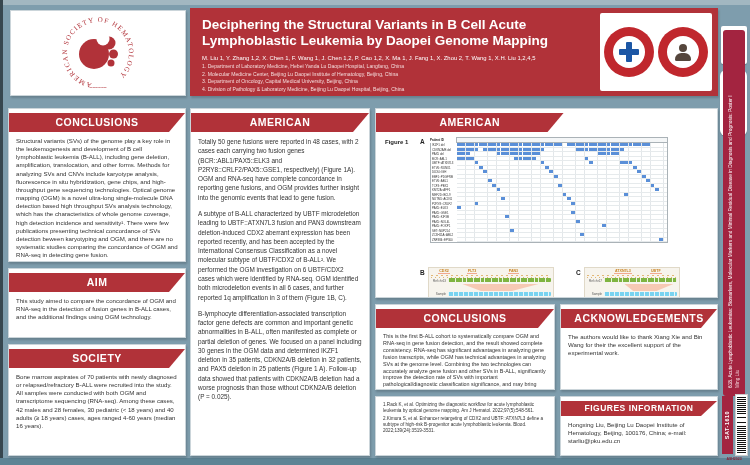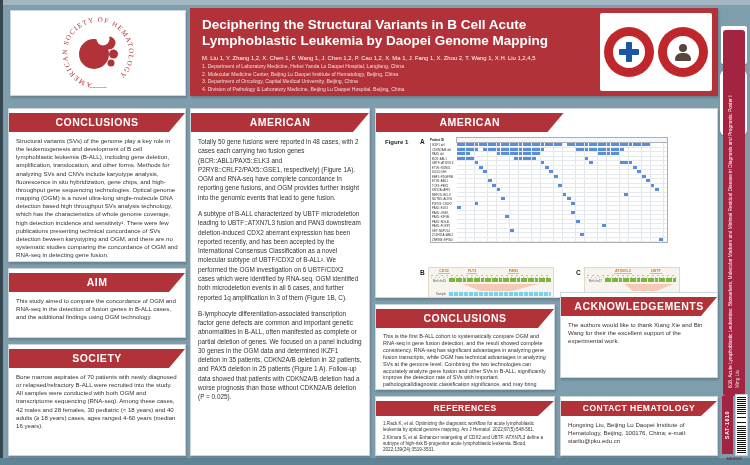--- a/index.html
+++ b/index.html
@@ -55,21 +55,21 @@
   .method-box{left:8px;top:344px;width:178px;height:112px;}
   .results-box{left:190px;top:108px;width:180px;height:348px;}
   .results-box .txt{font-size:6.4px;line-height:1.45;}
   .results-box p{margin-bottom:7px;}
   .figures-box{left:375px;top:108px;width:343px;height:190px;}
   .figures-box .banner{width:55%;}
   .conclusions-box{left:375px;top:304px;width:180px;height:86px;}
   .conclusions-box .txt{font-size:5.4px;line-height:1.28;}
   .references-box{left:375px;top:396px;width:180px;height:60px;}
   .ref{font-size:4.6px;line-height:1.3;color:#333;margin-bottom:2px;}
-  .ack-box{left:560px;top:292px;width:158px;height:86px;}
+  .ack-box{left:560px;top:304px;width:158px;height:86px;}
   .contact-box{left:560px;top:396px;width:158px;height:60px;}
 
   
   .fig-label{position:absolute;left:9px;top:30px;font-size:6px;font-weight:bold;color:#222;}
   .pletter{position:absolute;font-size:6.5px;font-weight:bold;color:#222;}
   .pA{left:44px;top:29px;}
   .pB{left:44px;top:160px;}
   .pC{left:200px;top:160px;}
 
   .heatmap{position:absolute;left:54px;top:28px;}
@@ -496,34 +496,33 @@
   </div>
 
 </div>
 
 <div class="panel conclusions-box">
   <div class="banner">CONCLUSIONS</div>
   <div class="txt">This is the first B-ALL cohort to systematically compare OGM and RNA-seq in gene fusion detection, and the result showed complete consistency. RNA-seq has significant advantages in analyzing gene fusion transcripts, while OGM has technical advantages in analyzing SVs at the genome level. Combining the two technologies can accurately analyze gene fusion and other SVs in B-ALL, significantly improve the detection rate of SVs with important pathological/diagnostic classification significance, and may bring new discoveries on SVs and pathogenic mechanisms.</div>
 </div>
 
 <div class="panel references-box">
-  <div class="banner small">REFERENCES</div>
   <div class="txt">
       <div class="ref">1.Rack K, et al. Optimizing the diagnostic workflow for acute lymphoblastic leukemia by optical genome mapping. Am J Hematol. 2022;97(5):548-561.</div>
       <div class="ref">2.Kimura S, et al. Enhancer retargeting of CDX2 and UBTF::ATXN7L3 define a subtype of high-risk B-progenitor acute lymphoblastic leukemia. Blood. 2022;139(24):3519-3531.</div>
     </div>
 </div>
 
 <div class="panel ack-box">
   <div class="banner">ACKNOWLEDGEMENTS</div>
   <div class="txt">The authors would like to thank Xiang Xie and Bin Wang for their the excellent support of the experimental work.</div>
 </div>
 
 <div class="panel contact-box">
-  <div class="banner small">CONTACT HEMATOLOGY</div>
+  <div class="banner small">FIGURES INFORMATION</div>
   <div class="txt">Hongxing Liu, Beijing Lu Daopei Institute of Hematology, Beijing, 100176, China; e-mail: starliu@pku.edu.cn</div>
 </div>
 
 <div class="side-chip">
   <span class="l1">ASH</span>
   <span class="l2">Annual Meeting</span>
 </div>
 <div class="side-badge">
   <span class="v-text">American Society of Hematology</span>
   <span class="ash-ball"></span>

